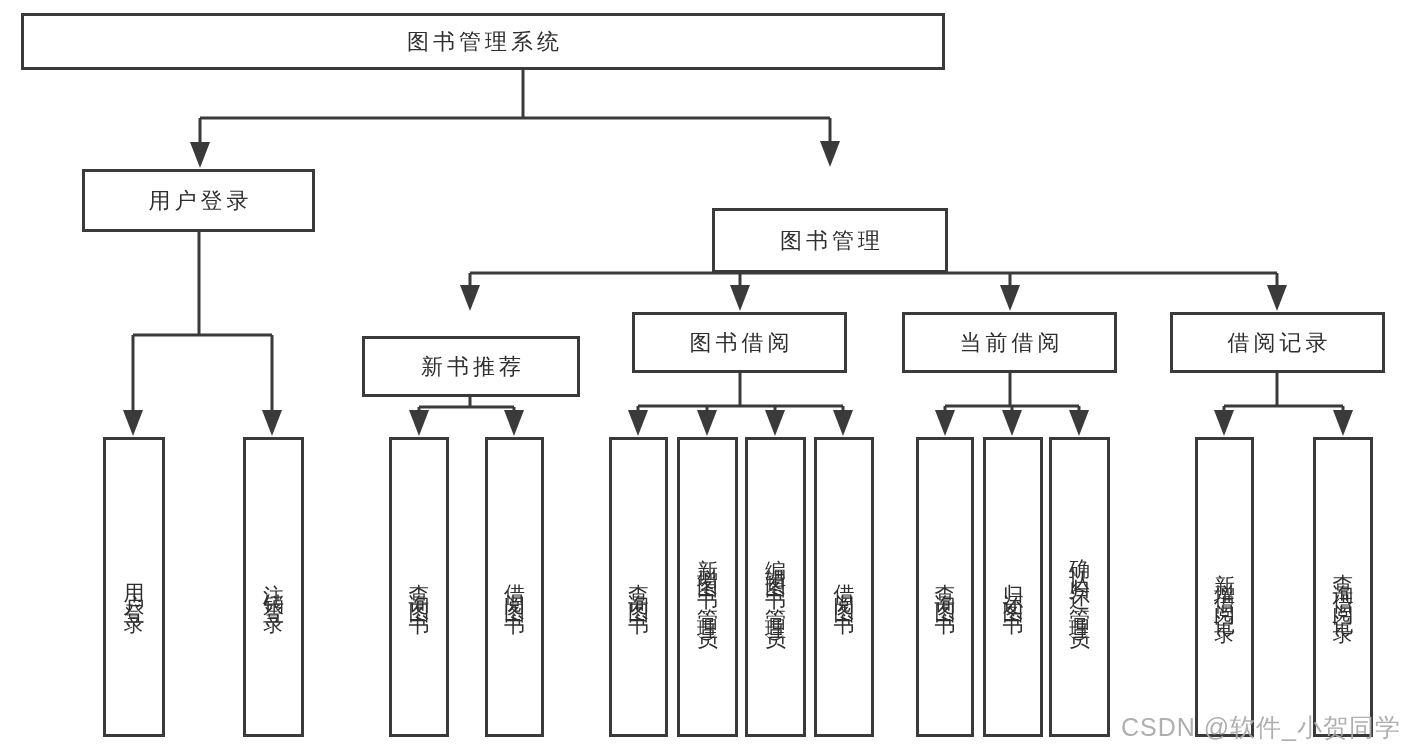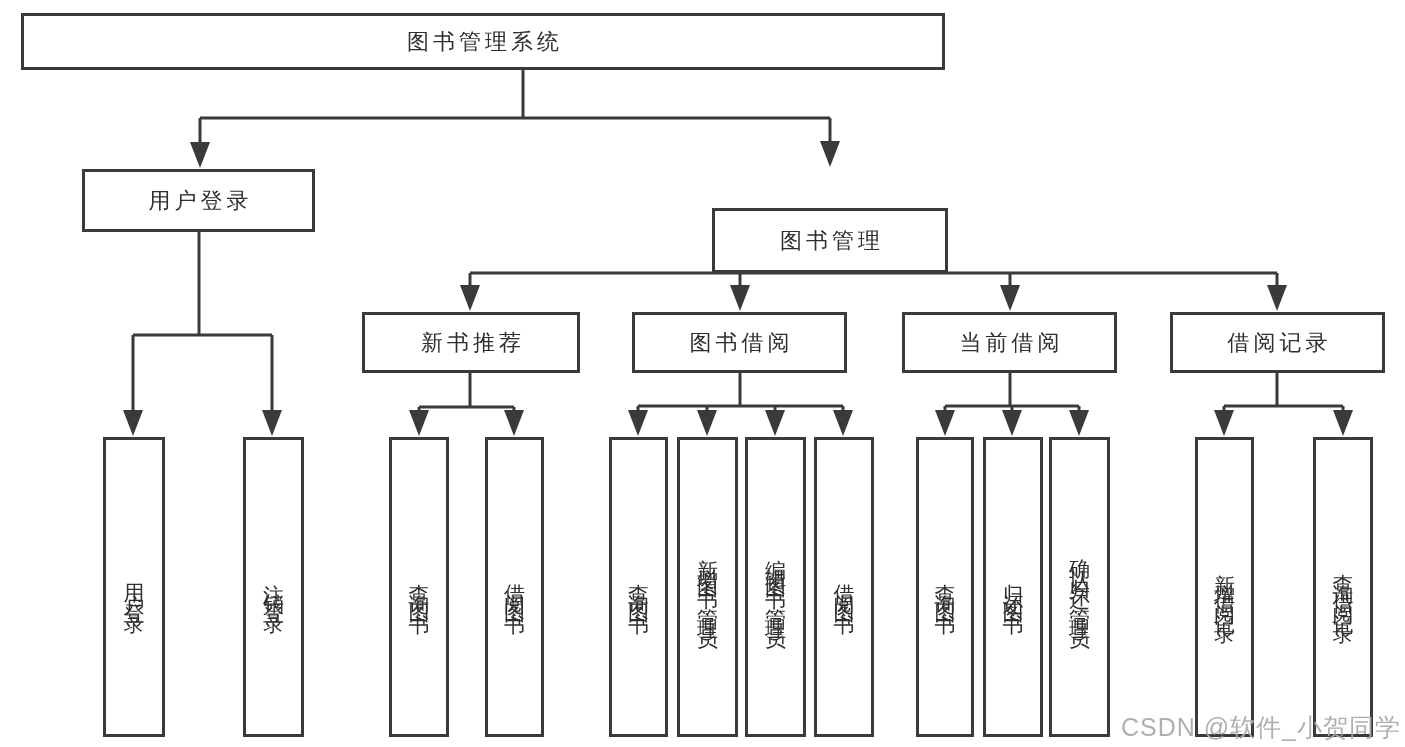--- a/index.html
+++ b/index.html
@@ -27,21 +27,21 @@
     text-orientation:mixed;
     font-size:21px;
     letter-spacing:10px;
     white-space:nowrap;
   }
   
   .n-root   { left:21px;   top:13px;  width:924px; height:57px; }
   .n-ulogin { left:82px;   top:169px; width:233px;  height:63px; }
   .n-bmgmt  { left:712px;  top:168px; width:236px;  height:65px;margin-top:40px; }
   .n-l3     { top:312px; height:61px; width:215px; }
-  .n-newbk  { left:362px; width:218px; }
+  .n-newbk  { left:362px; width:218px;margin-top:24px; }
   .n-bkbor  { left:632px; }
   .n-curbor { left:902px; }
   .n-borrec { left:1170px; }
   .leaf     { top:437px; height:300px; }
   .lf-ul1 { left:103px;  width:62px; }
   .lf-ul2 { left:243px;  width:61px; }
   .lf-nb1 { left:389px;  width:60px; }
   .lf-nb2 { left:485px;  width:59px; }
   .lf-bb1 { left:609px;  width:59px; }
   .lf-bb2 { left:677px;  width:61px; }

